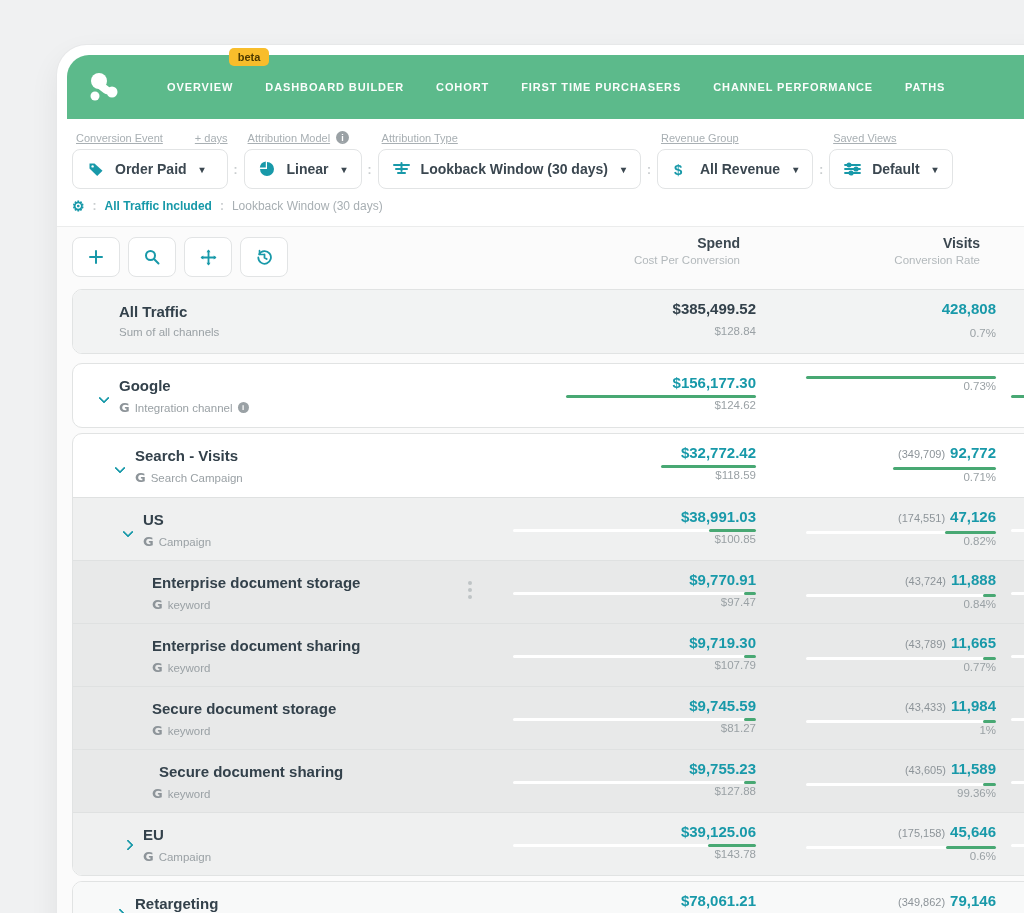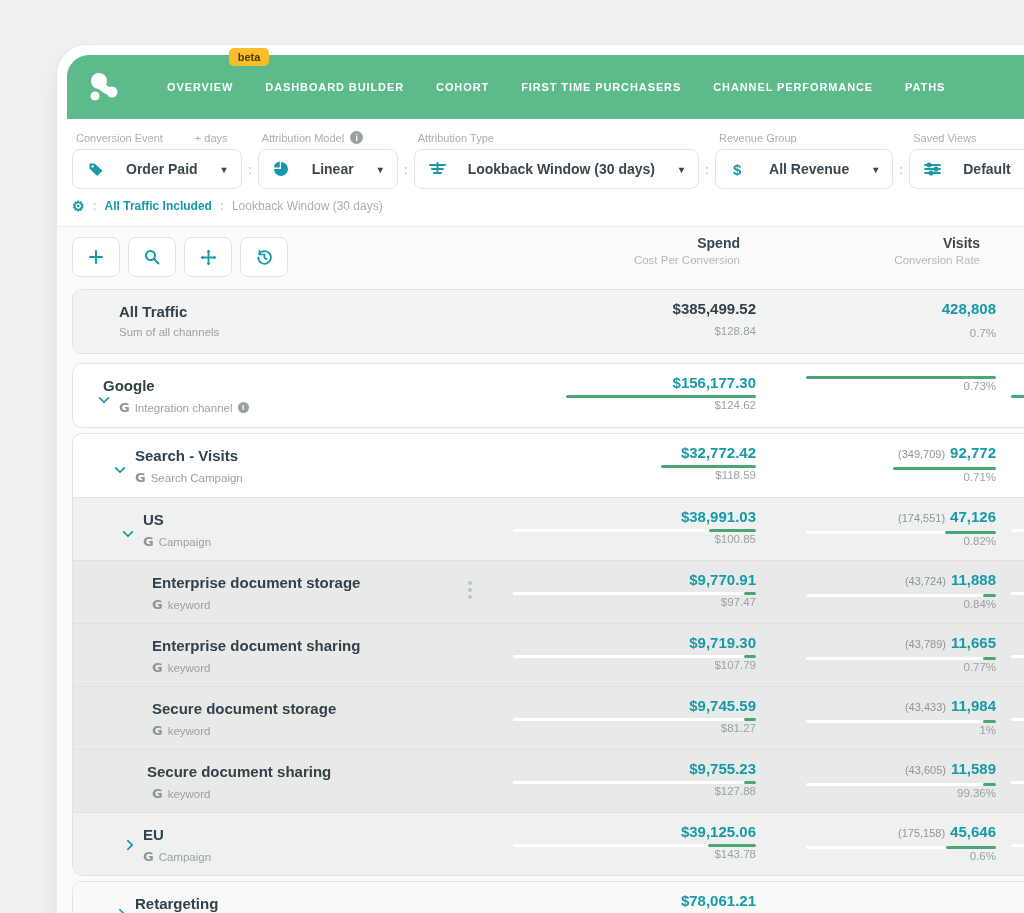--- a/index.html
+++ b/index.html
@@ -21,26 +21,26 @@
   .tab.active::after { content:""; position:absolute; left:6px; right:6px;
     bottom:0; height:5px; background:#47806b; border-radius:2px 2px 0 0; }
   .beta-badge { position:absolute; top:-7px; right:-20px; background:#f8bd2b;
     color:#4d3a00; font-size:11px; font-weight:700; letter-spacing:0;
     padding:3px 9px; border-radius:5px; }
 
   
   .filters { display:flex; align-items:flex-end; padding:12px 0 0 15px; gap:0; }
   .fgroup { display:flex; flex-direction:column; }
   .flabel { font-size:11px; color:#a8afb3; margin:0 0 5px 4px; display:flex;
-    align-items:center; gap:6px; white-space:nowrap; }
+    align-items:center; gap:6px; white-space:nowrap;text-decoration:underline; }
   .fextra { margin-left:26px; color:#a8afb3; cursor:pointer; }
   .info-dot { display:inline-flex; width:13px; height:13px; border-radius:50%;
     background:#9aa1a5; color:#fff; font-size:9px; font-weight:700;
     align-items:center; justify-content:center; font-style:normal; }
-  .fbox { display:flex; align-items:center; gap:22px; height:40px;
+  .fbox { display:flex; align-items:center; gap:11px; height:40px;
     padding:12px 14px; background:#fff; border:1px solid #e2e4e5; border-radius:8px;
     font-size:14px; font-weight:700; color:#3b4750; cursor:pointer;
     font-family:"Liberation Sans", sans-serif; white-space:nowrap; }
   .fbox .caret { font-size:10px; color:#3b4750; margin-left:2px; }
   .fsep { align-self:flex-end; color:#c9cdcf; font-weight:700; padding:0 6px 12px;
     font-size:12px; }
   .ficon { color:#1899a9; display:inline-flex; width:17px; justify-content:center;
     font-weight:700; }
 
   .status-row { display:flex; align-items:center; gap:8px; padding:9px 0 0 15px;
@@ -319,21 +319,21 @@
       <div class="val"><span class="paren"></span><span class="num">428,808</span></div>
       <div class="track hidden"></div>
       <div class="sub">0.7%</div>
     </div>
 
   </div>
 </div>
         <div class="tcard gap-lg">
   <div class="row">
     <span class="chev down" style="left: 27px;"></span>
-    <div class="rtitle" style="left: 30px;">Google</div>
+    <div class="rtitle" style="left: 46px;">Google</div>
     <div class="rsub" style="left: 46px;">
       <span class="gicon">G</span>
       <span class="rsubtext">Integration channel</span>
       <span class="rinfo">i</span>
     </div>
 
     <div class="cell spend">
       <div class="val">$156,177.30</div>
       <div class="track">
                 <div class="fill" style="width: 78%;"></div>
@@ -479,21 +479,21 @@
       <div class="track" style="width: 190px; margin-left: 33px;">
                 <div class="fill" style="width: 7%;"></div>
               </div>
       <div class="sub">1%</div>
     </div>
     <div class="edgebar"></div>
   </div>
 
   <div class="row bg-e9">
 
-    <div class="rtitle" style="left: 74px;">Secure document sharing</div>
+    <div class="rtitle" style="left: 86px;">Secure document sharing</div>
     <div class="rsub" style="left: 79px;">
       <span class="gicon">G</span>
       <span class="rsubtext">keyword</span>
 
     </div>
 
     <div class="cell spend">
       <div class="val">$9,755.23</div>
       <div class="track">
                 <div class="fill" style="width: 4.9%;"></div>
@@ -538,18 +538,22 @@
 </div>
         <div class="tcard">
   <div class="row bg-f8">
     <span class="chev right" style="left: 43px;"></span>
     <div class="rtitle" style="left: 62px;">Retargeting</div>
 
     <div class="cell spend">
       <div class="val">$78,061.21</div>
 
     </div>
+    <div class="cell visits">
+      <div class="val"><span class="paren">(349,862)</span><span class="num">79,146</span></div>
+
+    </div>
 
   </div>
 </div>
       </div>
   </div>
 </div>
 
 </body></html>

